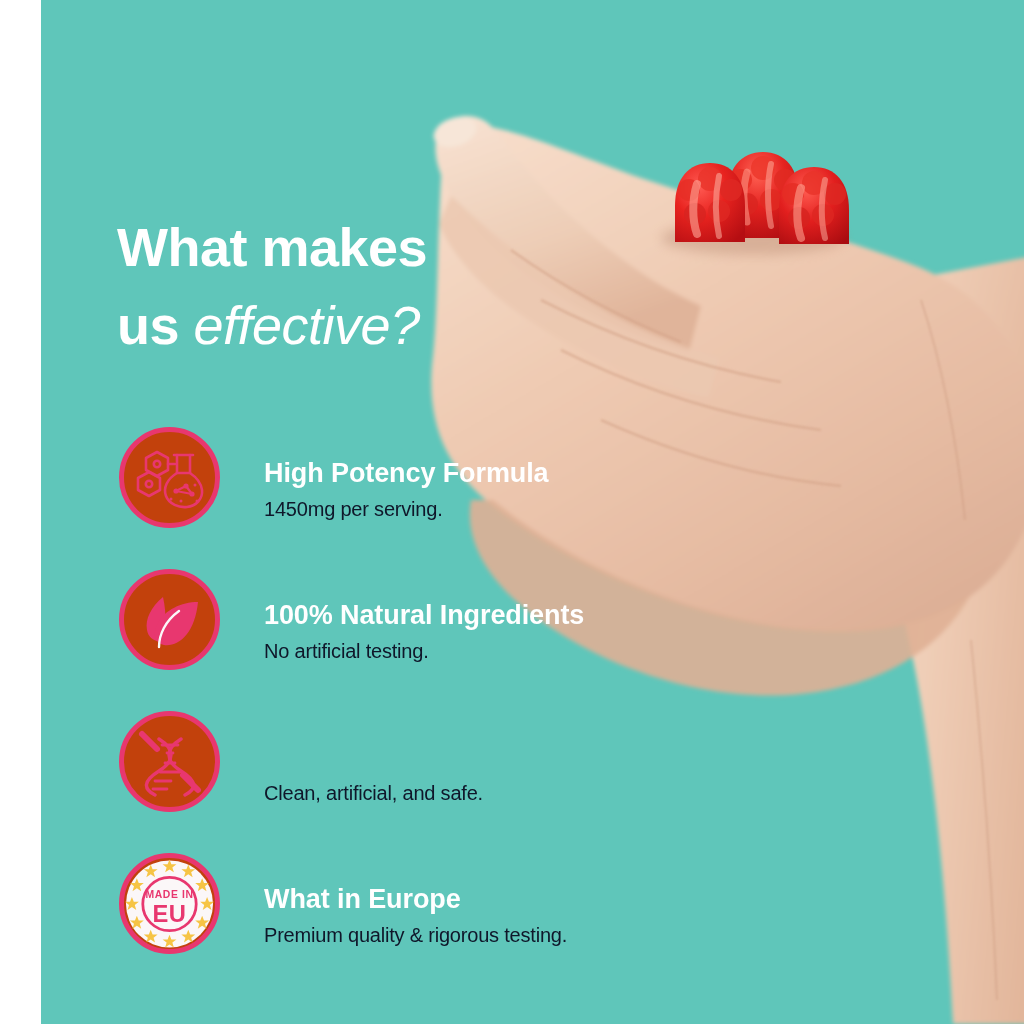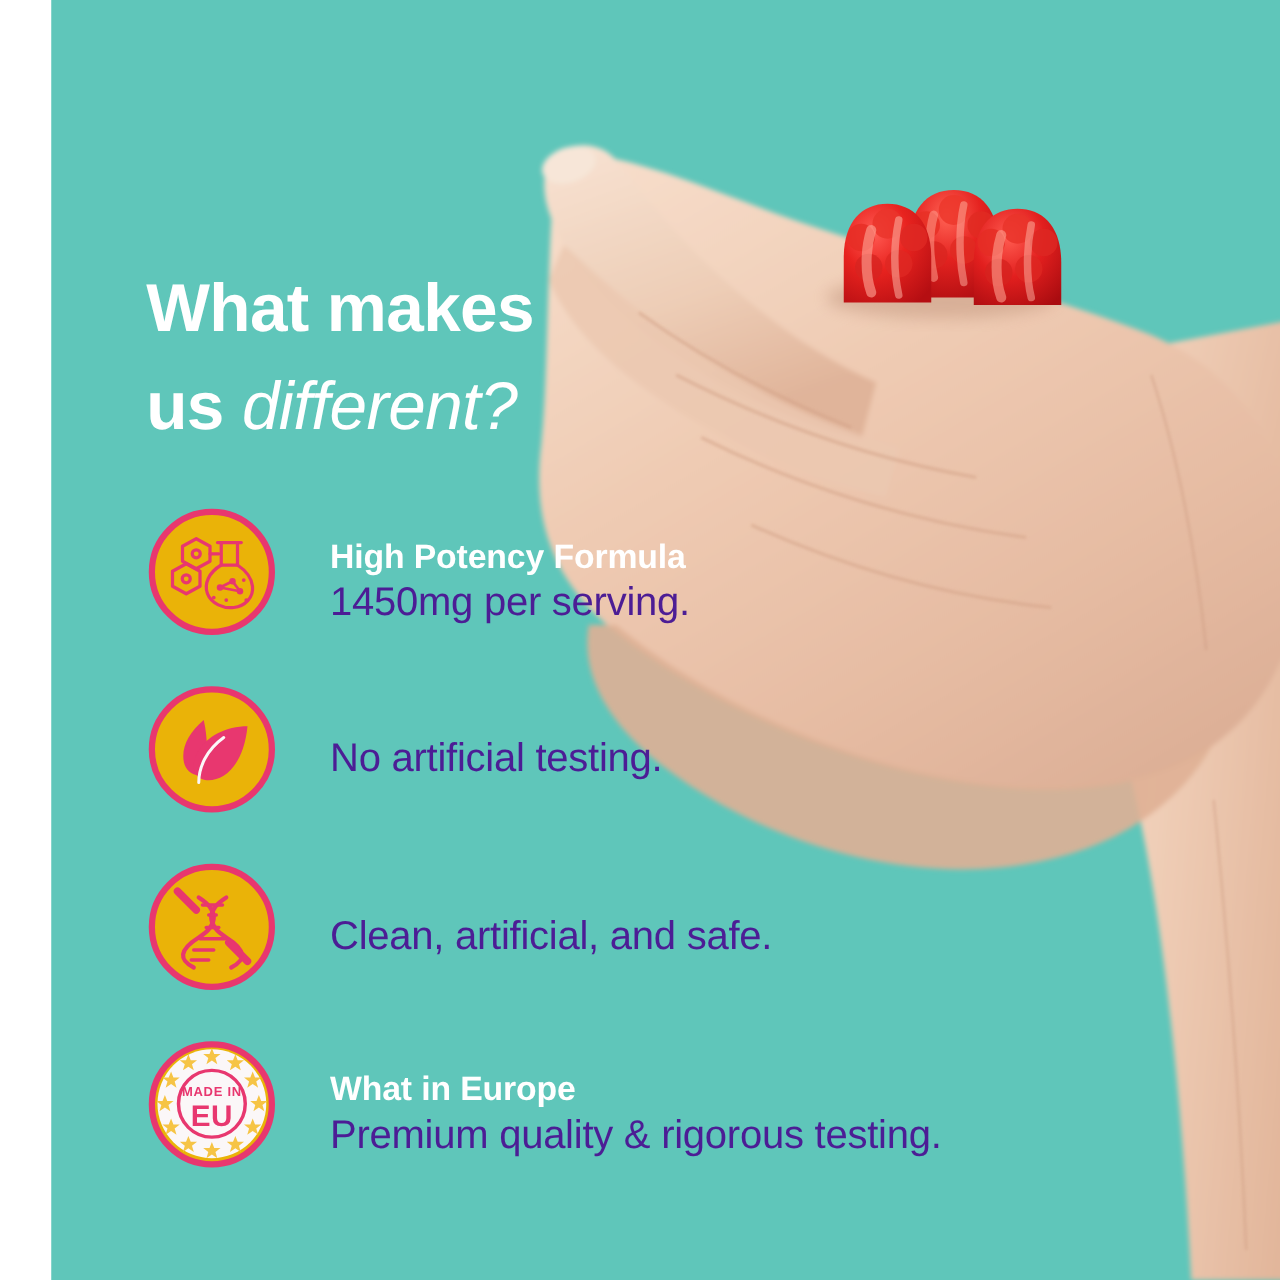--- a/index.html
+++ b/index.html
@@ -54,28 +54,28 @@
   .features {
     position: absolute;
     left: 78px;
     top: 386px;
     width: 800px;
   }
   .feature-row {
     position: relative;
     height: 142px;
     display: flex;
-    align-items: center;
+    align-items: flex-end;
   }
   .icon-badge {
     flex: 0 0 auto;
     width: 101px;
     height: 101px;
     border-radius: 50%;
-    background: #eab308;
+    background: #c2410c;
     border: 5px solid #E8376F;
     box-sizing: border-box;
     display: flex;
     align-items: center;
     justify-content: center;
     overflow: hidden;
   }
   .icon-badge svg { display: block; }
 
   .feature-text {
@@ -84,22 +84,22 @@
   }
   .feature-title {
     color: #ffffff;
     font-size: 27px;
     font-weight: 700;
     line-height: 34px;
     letter-spacing: -0.1px;
     white-space: nowrap;
   }
   .feature-sub {
-    color: #4c1d95;
-    font-size: 32px;
+    color: #0f172a;
+    font-size: 20px;
     font-weight: 300;
     line-height: 38px;
     letter-spacing: -0.2px;
     white-space: nowrap;
   }
 </style>
 </head>
 <body>
 
 <div id="poster">
@@ -250,21 +250,21 @@
         <circle cx="758" cy="218" r="11" fill="#D6231F" opacity="0.8"></circle>
         <circle cx="782" cy="215" r="11" fill="#DD2722" opacity="0.8"></circle>
         <path d="M760,188 C755,204 755,224 760,238" stroke="#FFA393" stroke-width="8" stroke-linecap="round" fill="none" opacity="0.58"></path>
         <path d="M784,180 C780,200 780,222 784,238" stroke="#FFBCAC" stroke-width="6" stroke-linecap="round" fill="none" opacity="0.48"></path>
       </g>
     </svg>
   </div>
 
   <h1 class="headline">
     <span class="line">What makes</span>
-    <span class="line"><span>us</span><span>&nbsp;</span><span class="ital">different?</span></span>
+    <span class="line"><span>us</span><span>&nbsp;</span><span class="ital">effective?</span></span>
   </h1>
 
   <div class="features">
 
     <div class="feature-row">
       <div class="icon-badge">
         <svg width="70" height="70" viewBox="0 0 70 70">
           <g fill="none" stroke="#E8376F" stroke-width="2.6" stroke-linejoin="round" stroke-linecap="round">
 
             <polygon points="22,9 33,15 33,27 22,33 11,27 11,15"></polygon>
@@ -317,20 +317,21 @@
 
           <path d="M63,17
                    C46,17 30,25 23,38
                    C17,49 20,58 29,60
                    C44,62 60,48 63,17 Z" fill="#E8376F"></path>
 
           <path d="M24,62 C24,50 30,36 44,26" stroke="#FBF7F8" stroke-width="2.4" fill="none" stroke-linecap="round"></path>
         </svg>
       </div>
       <div class="feature-text">
+        <div class="feature-title">100% Natural Ingredients</div>
         <div class="feature-sub">No artificial testing.</div>
       </div>
     </div>
 
     <div class="feature-row">
       <div class="icon-badge">
         <svg width="78" height="78" viewBox="0 0 78 78">
           <g fill="none" stroke="#E8376F" stroke-linecap="round">
 
             <path d="M28,16 C44,26 44,38 28,48 C12,58 12,66 24,72" stroke-width="3.4"></path>

